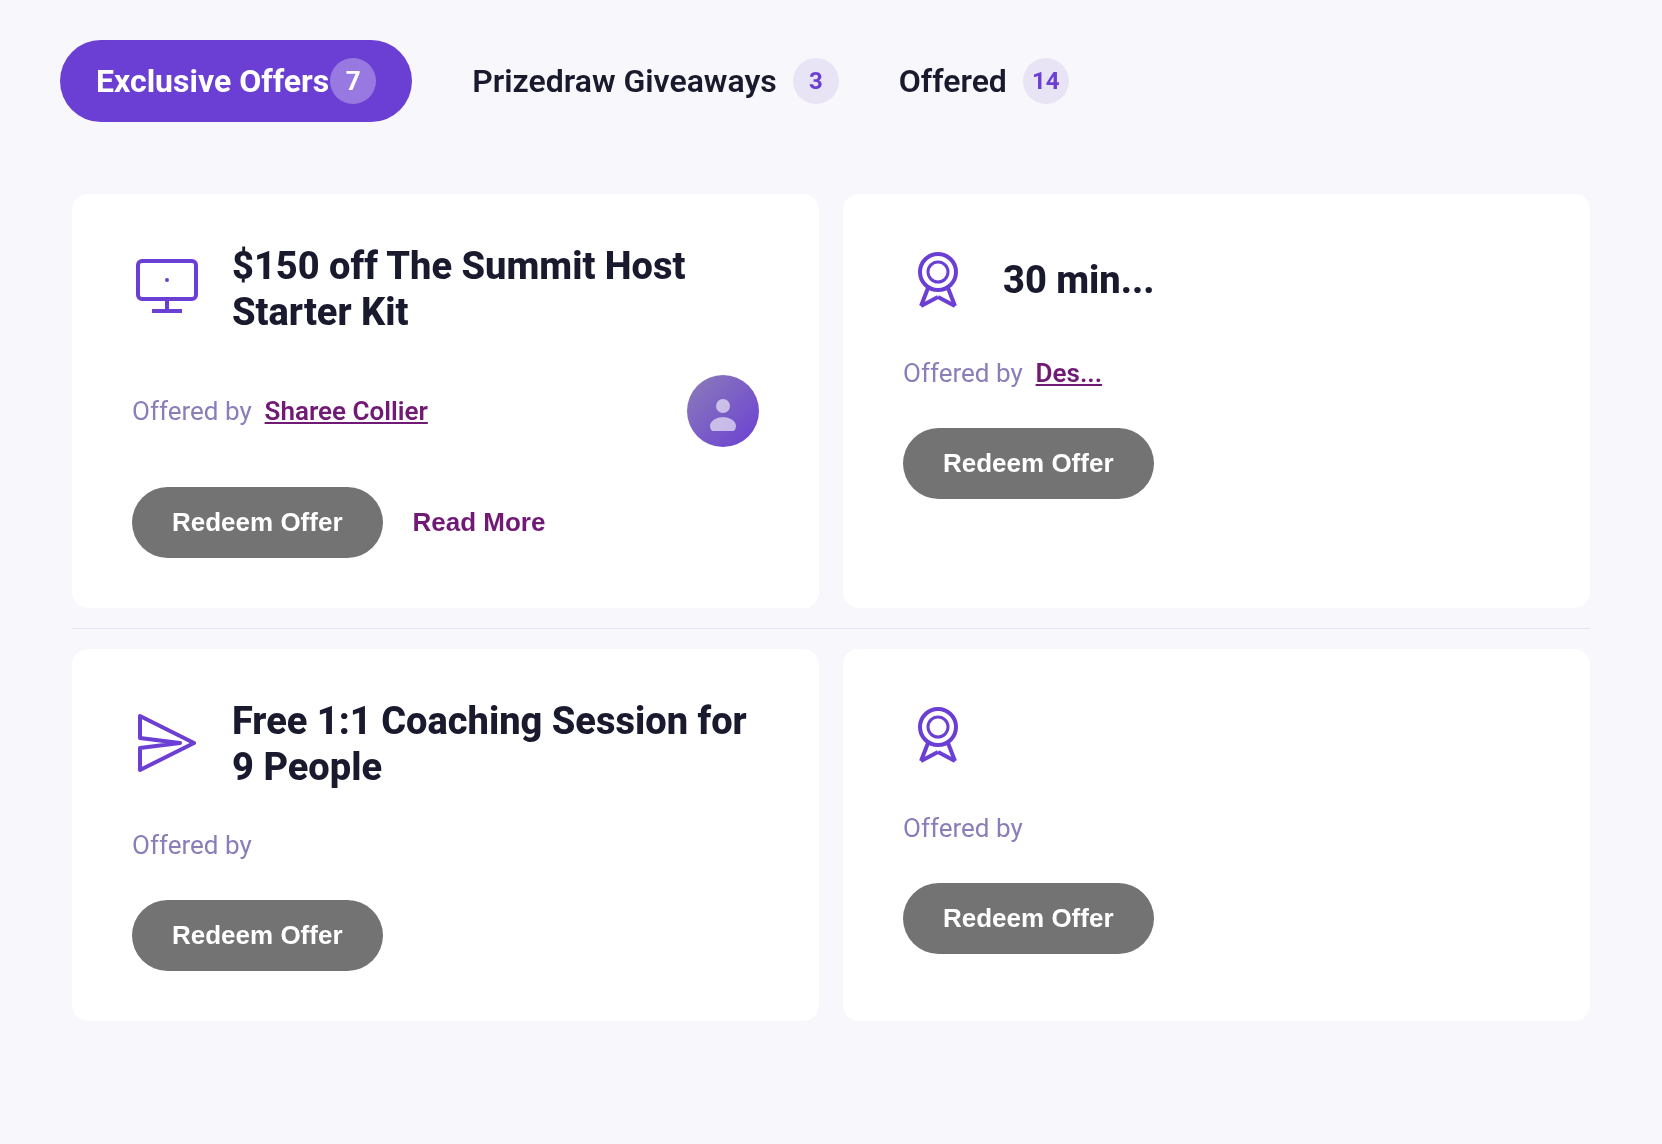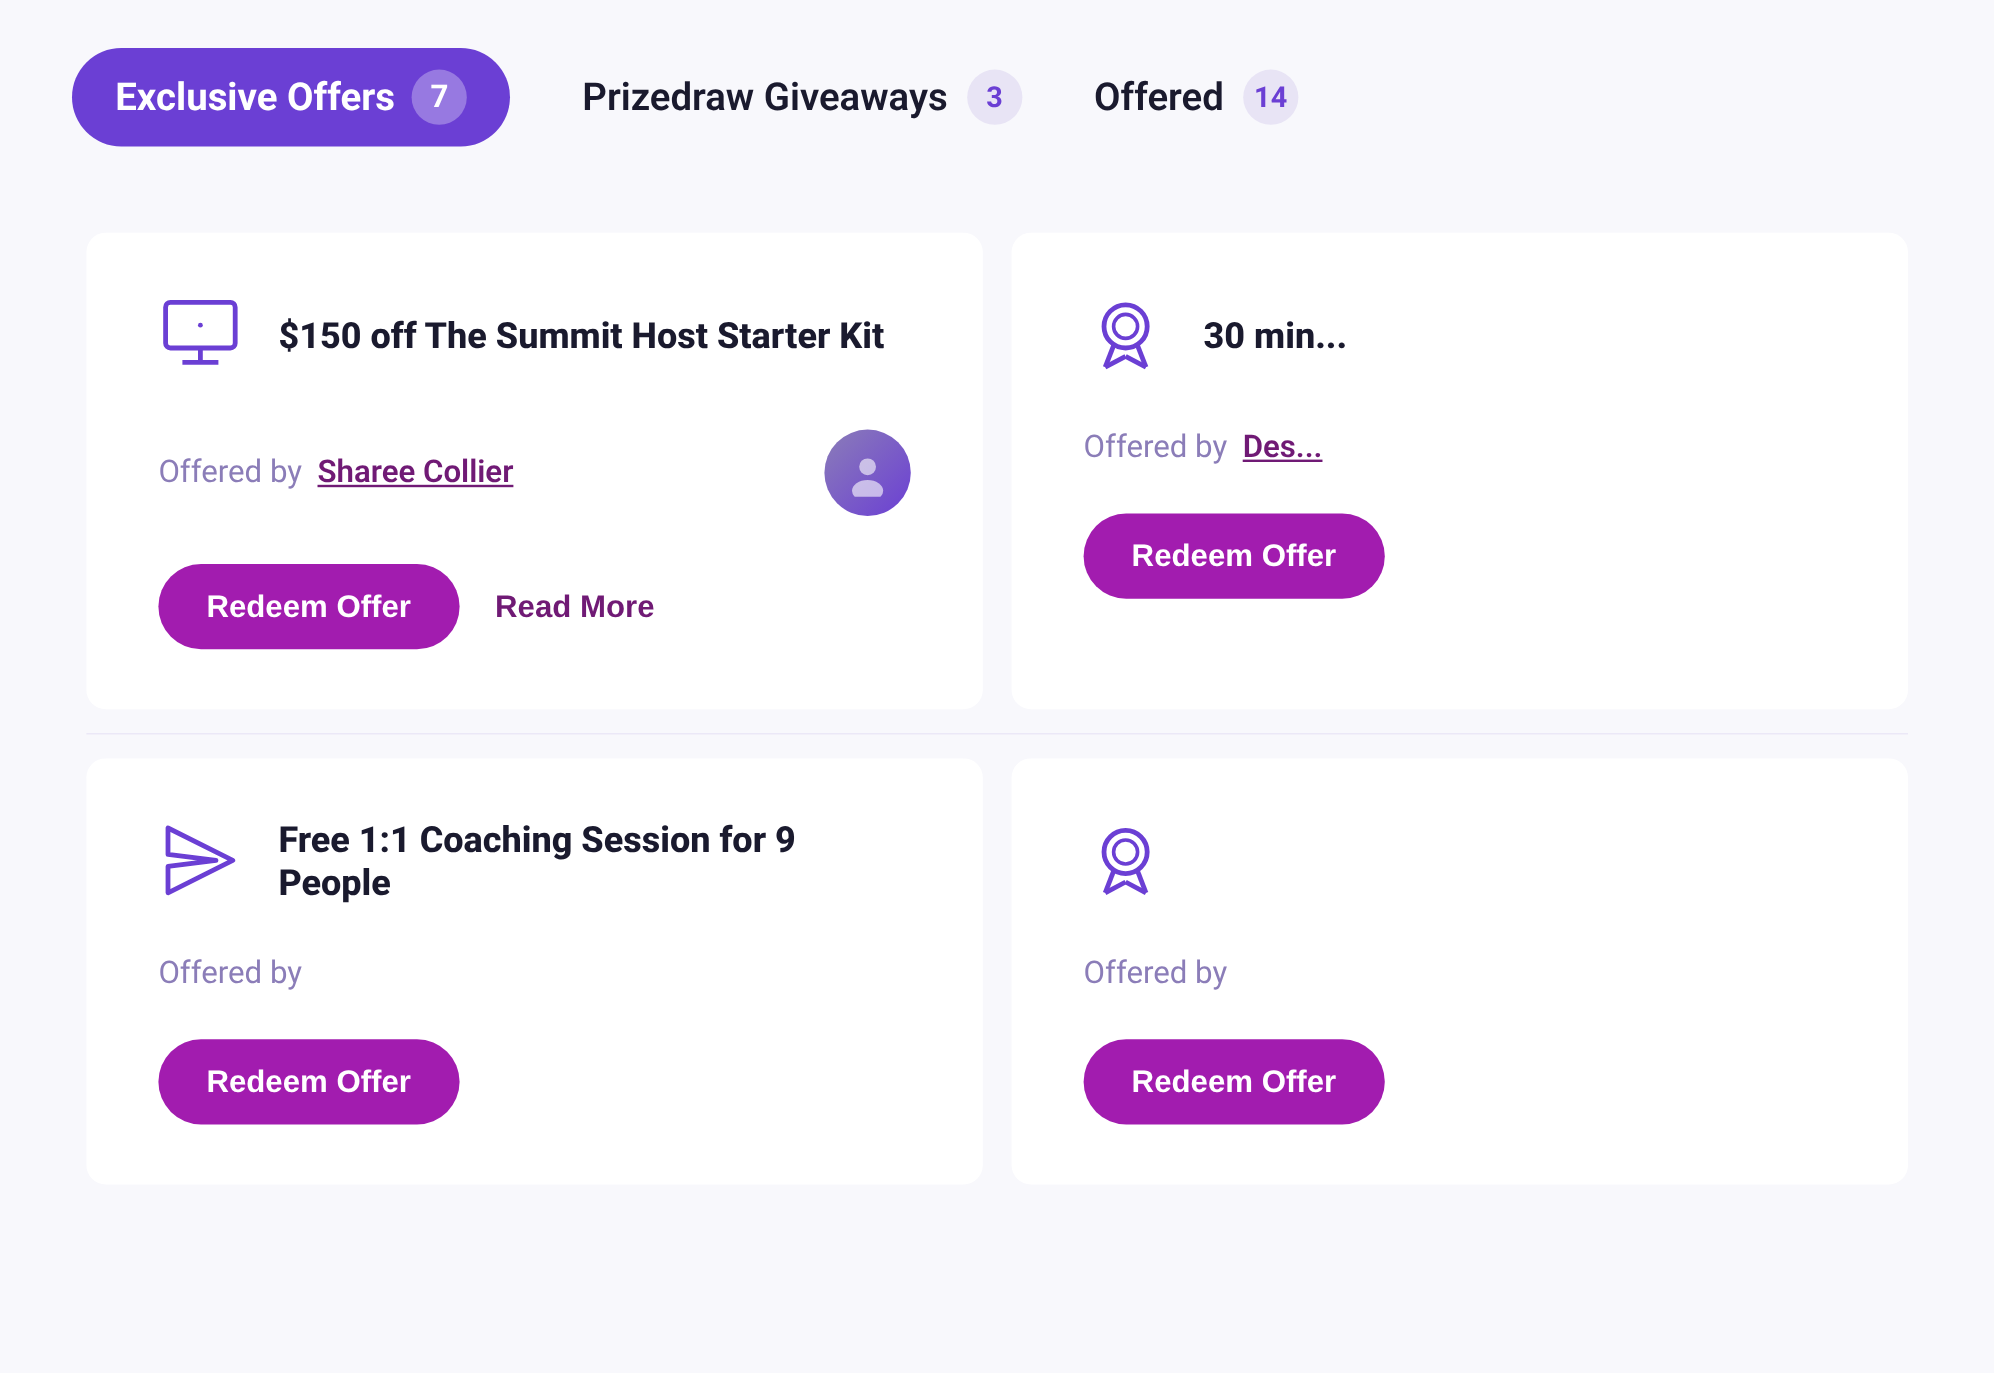--- a/index.html
+++ b/index.html
@@ -29,21 +29,21 @@
       margin-bottom: 60px;
     }
 
     .tab-active {
       background-color: #6b3fd4;
       color: white;
       border-radius: 50px;
       padding: 18px 36px;
       display: flex;
       align-items: center;
-      gap: 14px;
+      gap: 1px;
       cursor: pointer;
       font-size: 32px;
       font-weight: 700;
     }
 
     .tab-active .tab-badge {
       background-color: rgba(255,255,255,0.3);
       color: white;
       border-radius: 50%;
       width: 46px;
@@ -99,21 +99,21 @@
       gap: 30px;
       margin-bottom: 40px;
     }
 
     .offer-icon {
       color: #6b3fd4;
       flex-shrink: 0;
     }
 
     .offer-title {
-      font-size: 30px;
+      font-size: 38px;
       font-weight: 800;
       color: #1a1a2e;
       line-height: 1.2;
     }
 
     .offer-provider {
       font-size: 26px;
       color: #8b7db8;
       margin-bottom: 40px;
       display: flex;
@@ -127,21 +127,21 @@
       font-weight: 600;
     }
 
     .offer-actions {
       display: flex;
       align-items: center;
       gap: 30px;
     }
 
     .btn-redeem {
-      background: #a21caf;
+      background: #737373;
       color: white;
       border: none;
       border-radius: 50px;
       padding: 20px 40px;
       font-size: 26px;
       font-weight: 700;
       cursor: pointer;
     }
 
     .btn-read-more {

